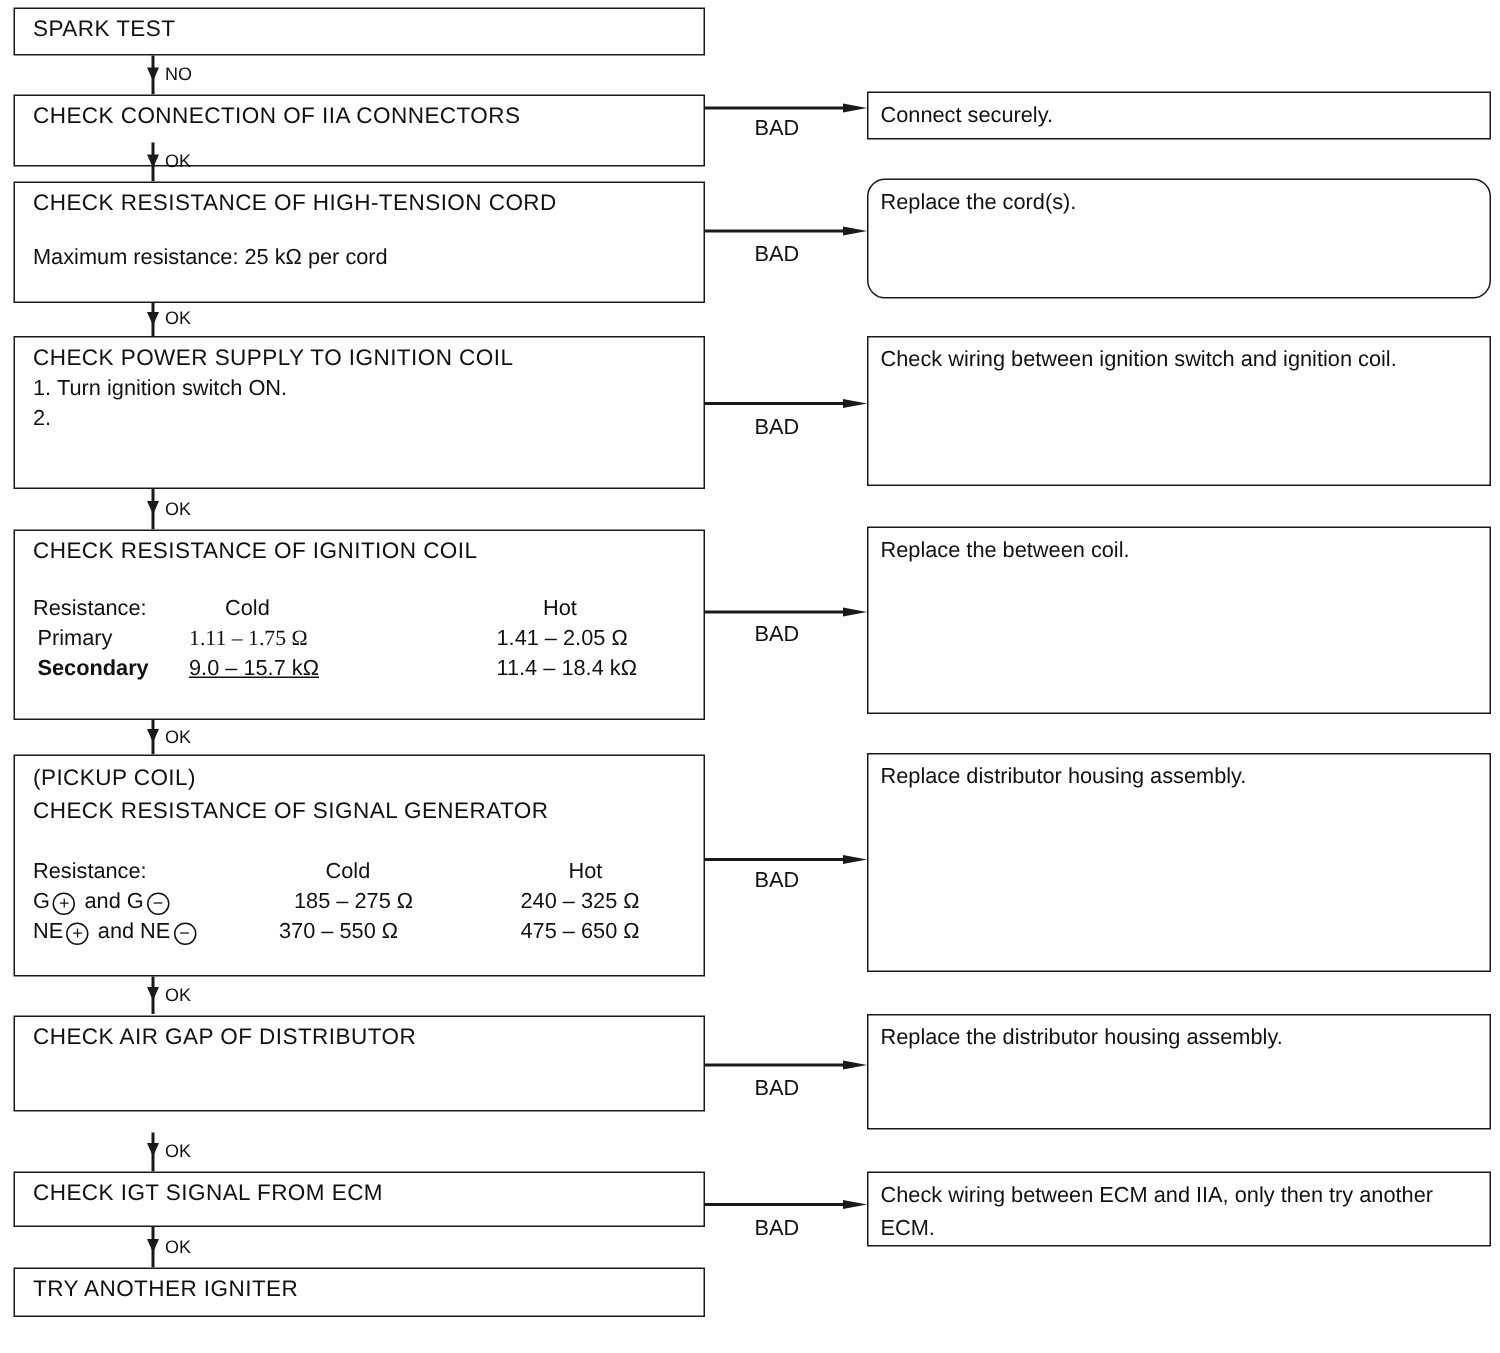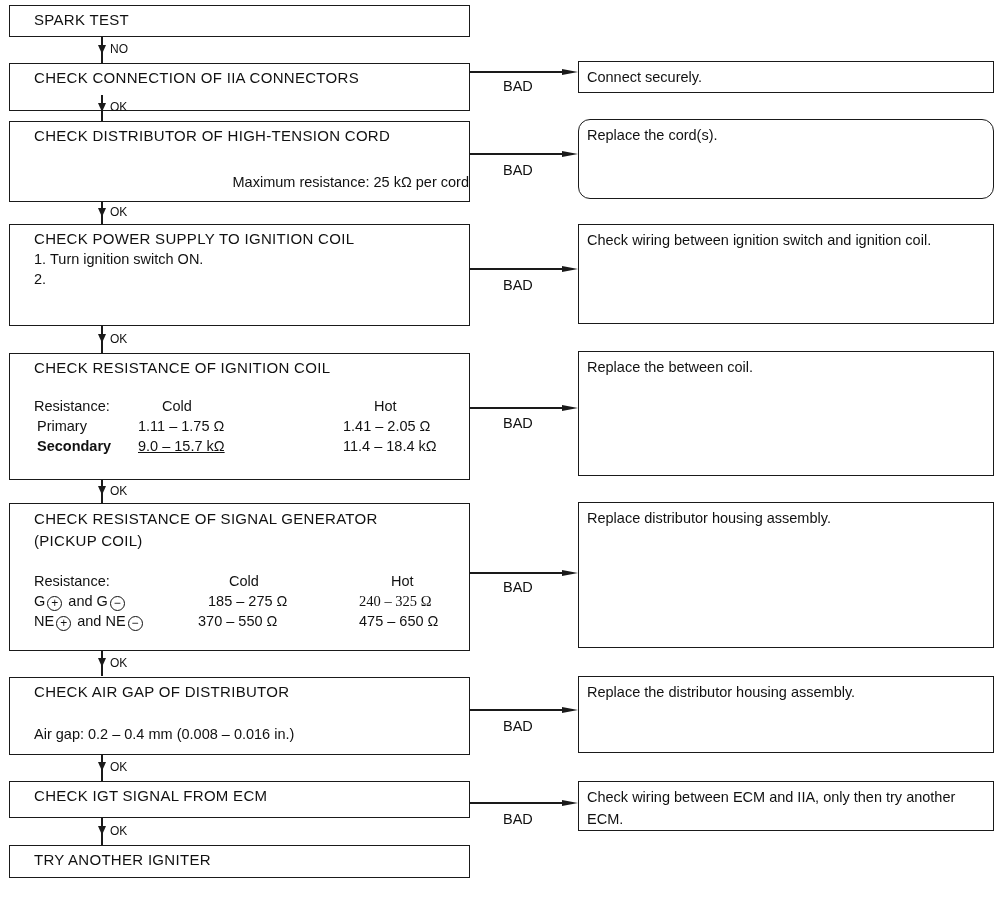--- a/index.html
+++ b/index.html
@@ -1,19 +1,19 @@
 <!DOCTYPE html>
 <html><head>
 <meta charset="utf-8">
 <style>
   html, body { margin: 0; padding: 0; background: #ffffff; }
   body { width: 1000px; height: 902px; position: relative; overflow: hidden;
          font-family: "Liberation Sans", "DejaVu Sans", sans-serif; color: #111; }
   .box { position: absolute; border: 1.6px solid #1a1a1a; box-sizing: border-box; background: #fff; }
-  .lbox { left: 9px; width: 461px; padding: 4px 0 0 24px; }
+  .lbox { left: 9px; width: 461px; padding: 4px 0 0 12px; }
   .rbox { left: 578px; width: 416px; padding: 4px 0 0 8px; }
   .title { font-size: 15px; letter-spacing: 0.3px; line-height: 20px; white-space: nowrap; }
   .line { font-size: 14.5px; line-height: 20px; white-space: nowrap; }
   .action { font-size: 14.5px; line-height: 22px; }
   .spacer { height: 16px; }
   .vconn { position: absolute; left: 101px; width: 1.6px; background: #1a1a1a; }
   .vhead { position: absolute; left: 98px; width: 0; height: 0;
            border-left: 4px solid transparent; border-right: 4px solid transparent;
            border-top: 9px solid #1a1a1a; }
   .vlabel { position: absolute; left: 110px; font-size: 12px; line-height: 16px; }
@@ -48,23 +48,23 @@
 <div class="bad" style="top:78px;">BAD</div>
 <div class="box rbox" style="top:61px;height:32px;">
   <div class="action">Connect securely.</div>
 </div>
 
 <div class="vconn" style="top:95px;height:26px;"></div>
 <div class="vhead" style="top:103px;"></div>
 <div class="vlabel" style="top:99px;">OK</div>
 
 <div class="box lbox" style="top:121px;height:81px;">
-  <div class="title">CHECK DISTRIBUTOR OF HIGH-TENSION CORD</div>
+  <div class="title">CHECK RESISTANCE OF HIGH-TENSION CORD</div>
   <div class="spacer"></div>
-  <div class="line" style="margin-top:10px;text-align:right;">Maximum resistance:   25 kΩ per cord</div>
+  <div class="line" style="">Maximum resistance:   25 kΩ per cord</div>
 </div>
 <div class="hconn" style="top:153px;"></div>
 <div class="hhead" style="top:151px;"></div>
 <div class="bad" style="top:162px;">BAD</div>
 <div class="box rbox" style="top:119px;height:80px;border-radius:12px;">
   <div class="action">Replace the cord(s).</div>
 </div>
 
 <div class="vconn" style="top:202px;height:22px;"></div>
 <div class="vhead" style="top:208px;"></div>
@@ -96,21 +96,21 @@
   <div class="spacer" style="height:18px;"></div>
   <table class="spec">
     <tbody>
         <tr>
       <td style="width:98px;">Resistance:</td>
       <td style="width:175px;padding-left:30px;">Cold</td>
       <td style="padding-left:37px;">Hot</td>
     </tr>
     <tr>
       <td style="padding-left:3px;">Primary</td>
-      <td style="padding-left:6px;">1.11 – 1.75 Ω</td>
+      <td style="padding-left:6px;font-family:Liberation Serif, serif;">1.11 – 1.75 Ω</td>
       <td style="padding-left:6px;">1.41 – 2.05 Ω</td>
     </tr>
     <tr>
       <td style="padding-left:3px;font-weight:bold;">Secondary</td>
       <td style="padding-left:6px;text-decoration:underline;">9.0 – 15.7 kΩ</td>
       <td style="padding-left:6px;">11.4 – 18.4 kΩ</td>
     </tr>
   </tbody>
     </table>
 </div>
@@ -119,37 +119,37 @@
 <div class="bad" style="top:415px;">BAD</div>
 <div class="box rbox" style="top:351px;height:125px;">
   <div class="action">Replace the between coil.</div>
 </div>
 
 <div class="vconn" style="top:480px;height:23px;"></div>
 <div class="vhead" style="top:486px;"></div>
 <div class="vlabel" style="top:483px;">OK</div>
 
 <div class="box lbox" style="top:503px;height:148px;">
+  <div class="title" style="line-height:22px;">(PICKUP COIL)</div>
   <div class="title" style="line-height:22px;">CHECK RESISTANCE OF SIGNAL GENERATOR</div>
-  <div class="title" style="line-height:22px;">(PICKUP COIL)</div>
   <div class="spacer" style="height:19px;"></div>
   <table class="spec">
     <tbody>
         <tr>
       <td style="width:160px;">Resistance:</td>
       <td style="width:122px;padding-left:35px;">Cold</td>
       <td style="padding-left:40px;">Hot</td>
     </tr>
     <tr>
       <td>
         <span>G</span><span class="circ">+</span>
         <span>and G</span><span class="circ">−</span>
       </td>
       <td style="padding-left:14px;">185 – 275 Ω</td>
-      <td style="padding-left:8px;font-family:Liberation Serif, serif;">240 – 325 Ω</td>
+      <td style="padding-left:8px;">240 – 325 Ω</td>
     </tr>
     <tr>
       <td>
         <span>NE</span><span class="circ">+</span>
         <span>and NE</span><span class="circ">−</span>
       </td>
       <td style="padding-left:4px;">370 – 550 Ω</td>
       <td style="padding-left:8px;">475 – 650 Ω</td>
     </tr>
   </tbody>
@@ -159,24 +159,23 @@
 <div class="hhead" style="top:570px;"></div>
 <div class="bad" style="top:579px;">BAD</div>
 <div class="box rbox" style="top:502px;height:146px;">
   <div class="action">Replace distributor housing assembly.</div>
 </div>
 
 <div class="vconn" style="top:651px;height:25px;"></div>
 <div class="vhead" style="top:658px;"></div>
 <div class="vlabel" style="top:655px;">OK</div>
 
-<div class="box lbox" style="top:677px;height:78px;">
+<div class="box lbox" style="top:677px;height:64px;">
   <div class="title">CHECK AIR GAP OF DISTRIBUTOR</div>
   <div class="spacer" style="height:22px;"></div>
-  <div class="line">Air gap:   0.2 – 0.4 mm (0.008 – 0.016 in.)</div>
 </div>
 <div class="hconn" style="top:709px;"></div>
 <div class="hhead" style="top:707px;"></div>
 <div class="bad" style="top:718px;">BAD</div>
 <div class="box rbox" style="top:676px;height:77px;">
   <div class="action">Replace the distributor housing assembly.</div>
 </div>
 
 <div class="vconn" style="top:755px;height:26px;"></div>
 <div class="vhead" style="top:762px;"></div>

